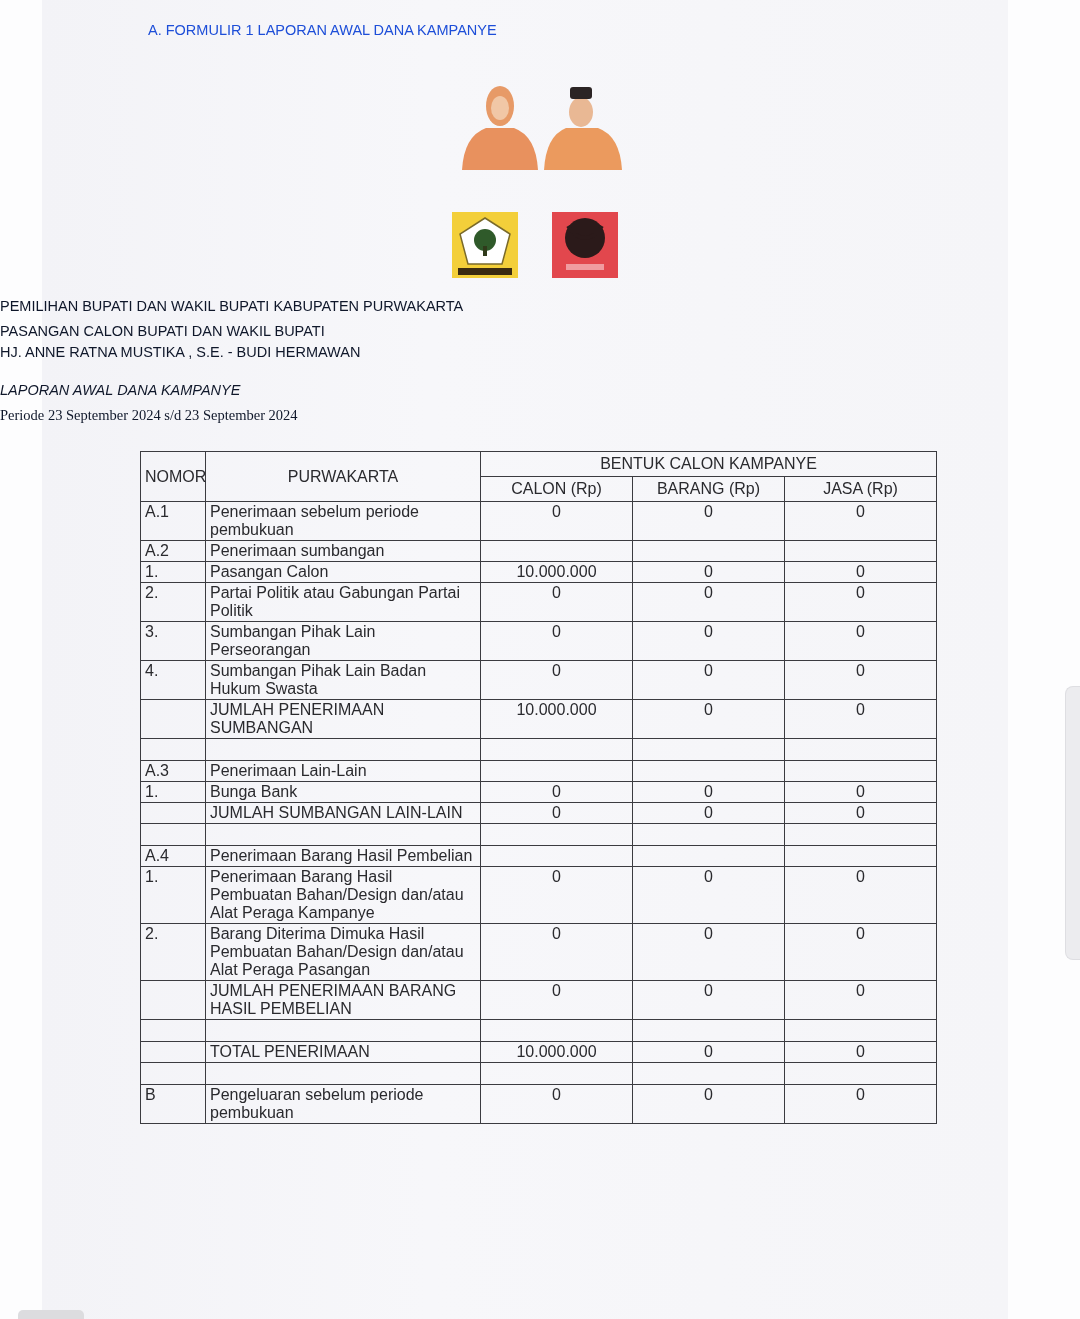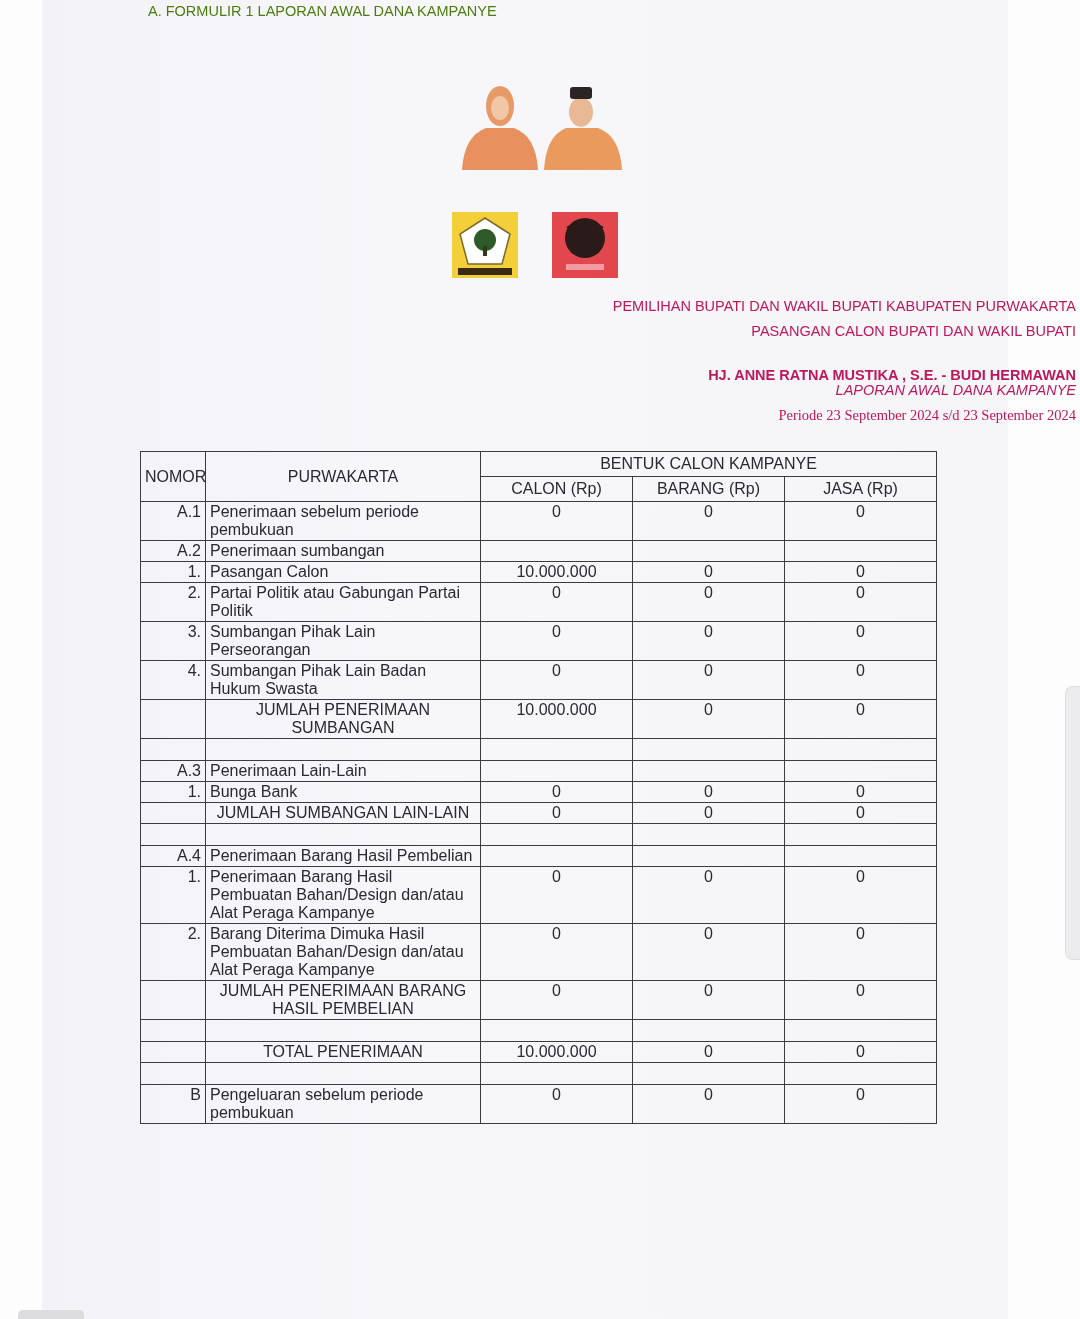--- a/index.html
+++ b/index.html
@@ -6,44 +6,44 @@
   body {
     width: 1080px; height: 1319px; position: relative; overflow: hidden;
     background: #fdfdfe;
     font-family: "Liberation Sans", sans-serif; color: #2a2a2e;
   }
   .page {
     position: absolute; left: 42px; top: 0; width: 966px; height: 1319px;
     background: linear-gradient(90deg, #f3f3f7 0%, #f7f7fa 40%, #f5f5f8 100%);
   }
   .form-label {
-    position: absolute; left: 148px; top: 3px; font-size: 14.5px; color: #4d7c0f;
+    position: absolute; left: 148px; top: 22px; font-size: 14.5px; color: #1d4ed8;
   }
   .photo {
     position: absolute; left: 458px; top: 78px; width: 166px; height: 92px;
   }
   .logo {
     position: absolute; top: 212px; width: 66px; height: 66px;
   }
   .logo-golkar { left: 452px; background: #f3cf3a; }
   .logo-pdi { left: 552px; background: #e2474d; }
   .heading {
-    position: absolute; left: 0; width: 1076px; text-align: right; font-size: 14.5px; color: #be185d;
+    position: absolute; left: 0; width: 1076px; text-align: left; font-size: 14.5px; color: #0f172a;
   }
   table.report {
     position: absolute; left: 140px; top: 451px; width: 796px;
     border-collapse: collapse; font-size: 16px; table-layout: fixed;
   }
   table.report td, table.report th {
     border: 1.5px solid #3b3b40; padding: 1px 4px; vertical-align: top; font-weight: normal;
   }
   table.report th { vertical-align: middle; text-align: center; height: 22px; }
-  td.no { text-align: right; }
+  td.no { text-align: left; }
   td.val { text-align: center; }
-  td.sum { text-align: center; }
+  td.sum { text-align: left; }
   .scroll-tab {
     position: absolute; right: 0; top: 686px; width: 14px; height: 272px;
     background: #ececef; border-radius: 8px 0 0 8px; border: 1px solid #dedee2; border-right: none;
   }
   .bottom-tab {
     position: absolute; left: 18px; top: 1310px; width: 66px; height: 9px; background: #dcdcdf; border-radius: 5px 5px 0 0;
   }
 </style>
 </head>
 <body>
@@ -76,21 +76,21 @@
 <div class="logo logo-pdi">
   <svg width="66" height="66" viewBox="0 0 66 66">
     <circle cx="33" cy="26" r="20" fill="#2b1a1a"></circle>
     <path d="M16 14 Q24 26 33 26 Q42 26 50 14" stroke="#2b1a1a" stroke-width="4" fill="none"></path>
     <rect x="14" y="52" width="38" height="6" fill="#f7c1c3" opacity="0.7"></rect>
   </svg>
 </div>
 
 <div class="heading" style="top:298px;">PEMILIHAN BUPATI DAN WAKIL BUPATI KABUPATEN PURWAKARTA</div>
 <div class="heading" style="top:323px;">PASANGAN CALON BUPATI DAN WAKIL BUPATI</div>
-<div class="heading" style="top:367px;font-weight:bold;">HJ. ANNE RATNA MUSTIKA , S.E. - BUDI HERMAWAN</div>
+<div class="heading" style="top:344px;">HJ. ANNE RATNA MUSTIKA , S.E. - BUDI HERMAWAN</div>
 <div class="heading" style="top:382px;font-style:italic;">LAPORAN AWAL DANA KAMPANYE</div>
 <div class="heading" style="top:407px;font-family:Liberation Serif, serif;">Periode 23 September 2024 s/d 23 September 2024</div>
 
 <table class="report">
   <colgroup>
     <col style="width:65px">
       <col style="width:275px">
       <col style="width:152px">
       <col style="width:152px">
       <col style="width:152px">
@@ -201,21 +201,21 @@
       </tr>
       <tr>
         <td class="no">1.</td>
         <td>Penerimaan Barang Hasil Pembuatan Bahan/Design dan/atau Alat Peraga Kampanye</td>
         <td class="val">0</td>
         <td class="val">0</td>
         <td class="val">0</td>
       </tr>
       <tr>
         <td class="no">2.</td>
-        <td>Barang Diterima Dimuka Hasil Pembuatan Bahan/Design dan/atau Alat Peraga Kampanye</td>
+        <td>Barang Diterima Dimuka Hasil Pembuatan Bahan/Design dan/atau Alat Peraga Pasangan</td>
         <td class="val">0</td>
         <td class="val">0</td>
         <td class="val">0</td>
       </tr>
       <tr>
         <td class="no"></td>
         <td class="sum">JUMLAH PENERIMAAN BARANG HASIL PEMBELIAN</td>
         <td class="val">0</td>
         <td class="val">0</td>
         <td class="val">0</td>

